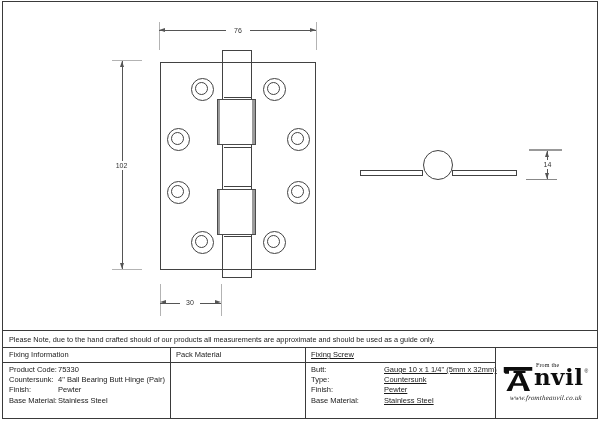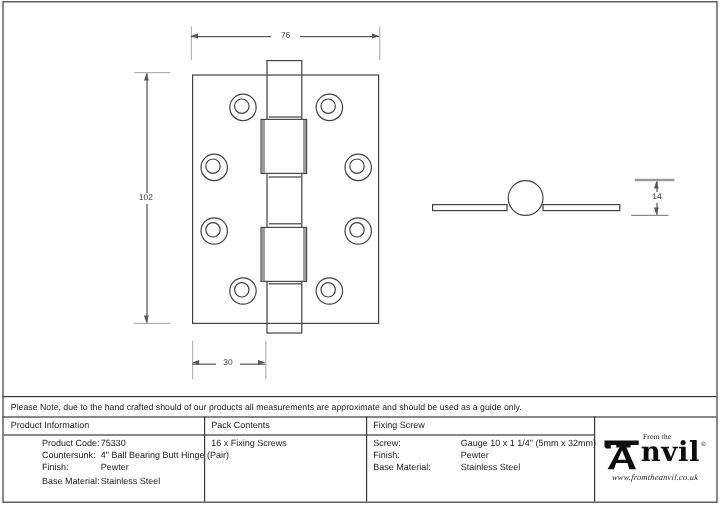--- a/index.html
+++ b/index.html
@@ -37,21 +37,21 @@
     left:217px;width:39px;height:46px;box-sizing:border-box;
     border:1.5px solid #4a4a4a;
     background:linear-gradient(to right,#9b9b9b 0 2.5px,#fff 2.5px calc(100% - 2.5px),#9b9b9b calc(100% - 2.5px) 100%);
   }
   
   .note-bar{left:3px;top:331px;width:593px;height:16px;line-height:17px;padding-left:6px;font-size:7.3px;color:#222;box-sizing:border-box;}
   .sec{top:348px;height:69px;font-size:7.5px;}
   .sec-header{height:13px;line-height:13px;padding-left:6px;}
   .sec-body{padding:4px 0 0 6px;}
   .sec-row{line-height:10.2px;white-space:nowrap;}
-  .lbl{display:inline-block;width:49px;margin-left:26px;}
+  .lbl{display:inline-block;width:49px;}
   .lbl-wide{display:inline-block;width:73px;}
   
   .logo-box{left:495px;top:347px;width:101px;height:70px;display:flex;flex-direction:column;align-items:center;justify-content:center;}
   .logo-top{display:flex;align-items:flex-start;}
   .logo-right{display:flex;flex-direction:column;align-items:flex-start;margin-left:1px;}
   .from-the{font-size:6px;color:#111;margin-left:2px;letter-spacing:0.2px;font-family:"Liberation Serif",serif;}
   .nvil-row{display:flex;align-items:flex-start;}
   .nvil{font-family:"DejaVu Serif","Liberation Serif",serif;font-weight:700;font-size:23px;line-height:21px;color:#0d0d0d;letter-spacing:0.5px;margin-top:-2px;}
   .reg{font-size:5px;color:#111;margin-left:1px;line-height:6px;}
   .logo-url{font-family:"Liberation Serif",serif;font-style:italic;font-size:7px;color:#1a1a1a;letter-spacing:0.2px;margin-top:1px;transform:skewX(-6deg);}
@@ -146,49 +146,51 @@
 
 <div class="abs hline" style="left:2px;top:330px;width:595px;"></div>
 <div class="abs note-bar">Please Note, due to the hand crafted should of our products all measurements are approximate and should be used as a guide only.</div>
 <div class="abs hline" style="left:2px;top:347px;width:595px;"></div>
 <div class="abs hline" style="left:3px;top:362px;width:492px;"></div>
 <div class="abs vline" style="left:170px;top:347px;height:71px;"></div>
 <div class="abs vline" style="left:305px;top:347px;height:71px;"></div>
 <div class="abs vline" style="left:495px;top:347px;height:71px;"></div>
 
 <div class="abs sec" style="left:3px;width:167px;">
-  <div class="sec-header">Product Information</div>
+  <div class="sec-header">Fixing Information</div>
   <div class="sec-body">
     <div class="sec-row">
       <span class="lbl">Product Code:</span><span>75330</span>
     </div>
     <div class="sec-row">
       <span class="lbl">Countersunk:</span><span>4" Ball Bearing Butt Hinge (Pair)</span>
     </div>
     <div class="sec-row">
       <span class="lbl">Finish:</span><span>Pewter</span>
     </div>
     <div class="sec-row">
       <span class="lbl">Base Material:</span><span>Stainless Steel</span>
     </div>
   </div>
 </div>
 
 <div class="abs sec" style="left:170px;width:135px;">
-  <div class="sec-header">Pack Contents</div>
+  <div class="sec-header">Pack Material</div>
   <div class="sec-body">
-    <div class="sec-row">16 x Fixing Screws</div>
-  </div>
-</div>
-
-<div class="abs sec" style="left:305px;width:190px;">
+  </div>
+</div>
+
+<div class="abs sec" style="left:305px;width:190px;text-decoration:underline;">
   <div class="sec-header">Fixing Screw</div>
   <div class="sec-body">
     <div class="sec-row">
-      <span class="lbl-wide">Screw:</span><span>Gauge 10 x 1 1/4" (5mm x 32mm)</span>
+      <span class="lbl-wide">Butt:</span><span>Gauge 10 x 1 1/4" (5mm x 32mm)</span>
+    </div>
+    <div class="sec-row">
+      <span class="lbl-wide">Type:</span><span>Countersunk</span>
     </div>
     <div class="sec-row">
       <span class="lbl-wide">Finish:</span><span>Pewter</span>
     </div>
     <div class="sec-row">
       <span class="lbl-wide">Base Material:</span><span>Stainless Steel</span>
     </div>
   </div>
 </div>
 

